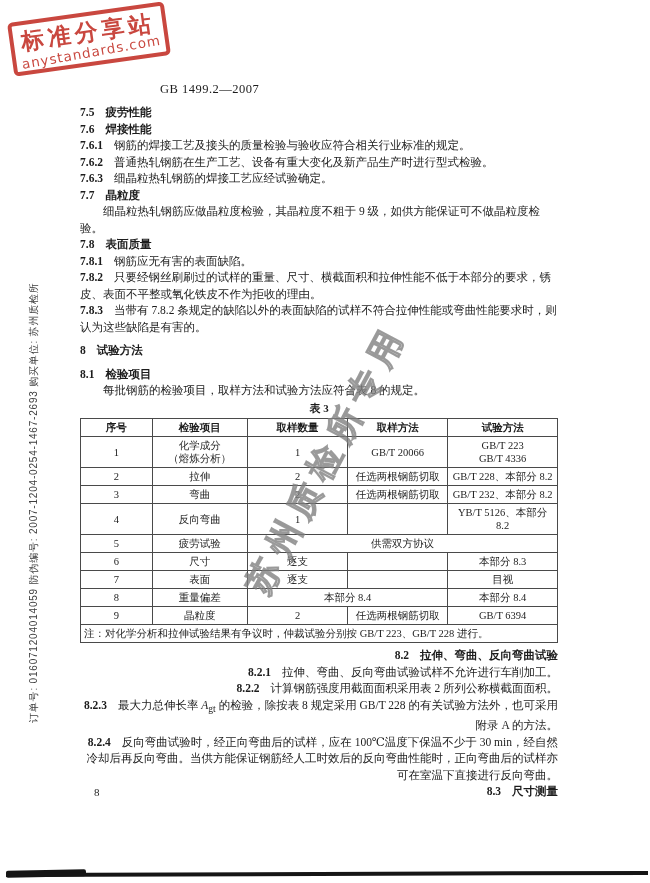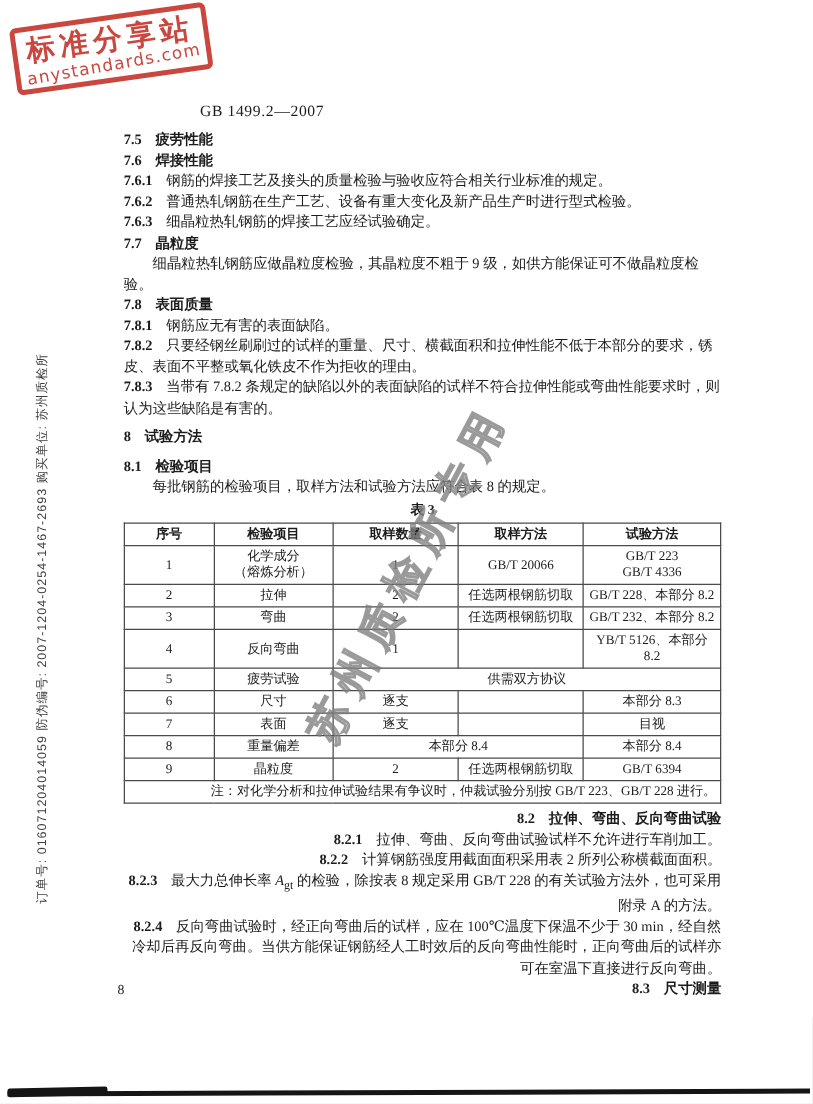--- a/index.html
+++ b/index.html
@@ -28,34 +28,34 @@
   }
   
   .watermark{
     position:absolute;left:172px;top:436px;width:310px;text-align:center;
     transform:rotate(-62deg);z-index:20;pointer-events:none;
     font-size:34px;font-weight:bold;letter-spacing:9px;
     color:rgba(150,150,150,.18);-webkit-text-stroke:1.2px rgba(125,125,125,.75);
     font-family:"DejaVu Sans","Liberation Sans",sans-serif;
   }
   
-  .content{position:absolute;left:99px;top:104px;width:478px;font-size:11.5px;line-height:16.5px;z-index:10;}
+  .content{position:absolute;left:80px;top:104px;width:478px;font-size:11.5px;line-height:16.5px;z-index:10;}
   .content p{margin:0;}
   p.heading,p.section{font-weight:bold;}
   p.section{margin:7px 0;}
   p.para{text-indent:2em;}
   .num{margin-right:11px;font-weight:bold;}
   p.clause{font-weight:normal;}
   
   .tbl-caption{text-align:center;font-weight:bold;font-size:11px;margin:1px 0 2px;}
   table.spec{width:100%;border-collapse:collapse;font-size:10.5px;line-height:13px;text-align:center;
     border:1.5px solid #2e2e2e;table-layout:fixed;}
   table.spec th,table.spec td{border:1px solid #4a4a4a;padding:2px 3px;vertical-align:middle;white-space:pre-line;margin-left:32px;}
   table.spec th{font-weight:bold;}
-  td.note-cell{text-align:right;padding:3px 4px 3px 14px;}
+  td.note-cell{text-align:left;padding:3px 4px 3px 14px;}
   
   .page-edge{position:absolute;left:6px;top:872px;width:642px;height:4px;background:#151515;transform:rotate(-.2deg);z-index:5;}
   .page-edge-left{position:absolute;left:6px;top:870px;width:80px;height:7px;background:#151515;transform:rotate(-1.2deg);border-radius:2px;z-index:5;}
   .page-number{position:absolute;left:94px;top:786px;font-size:11px;z-index:10;}
 </style>
 </head>
 <body>
 
 <div class="page">
 

